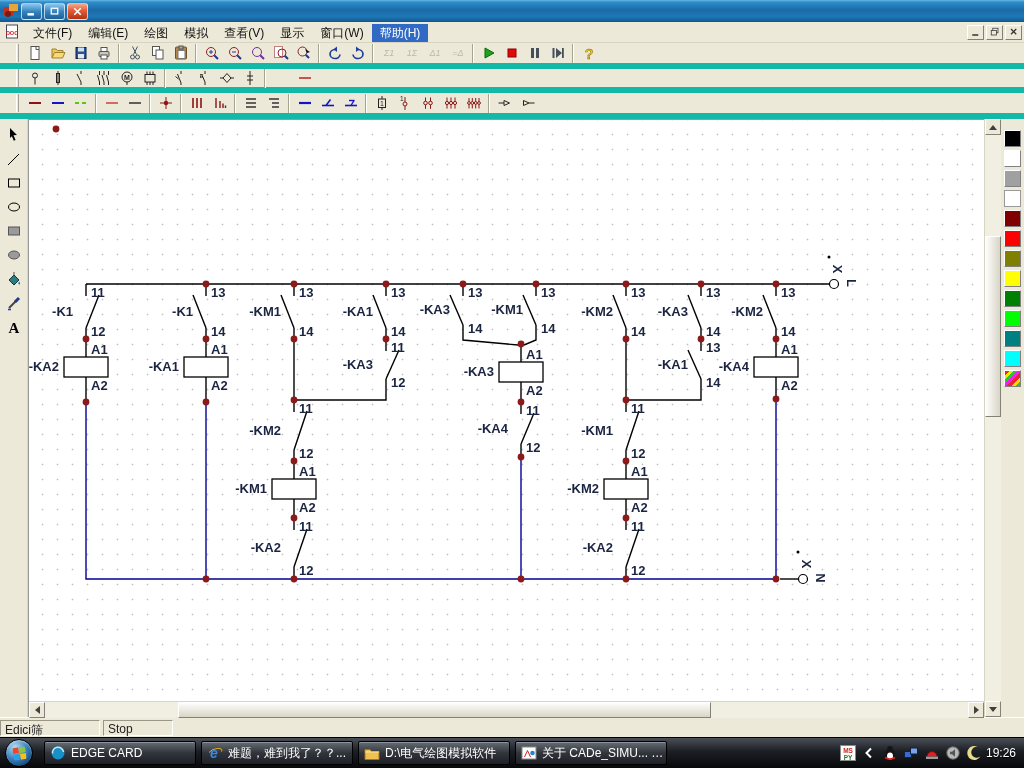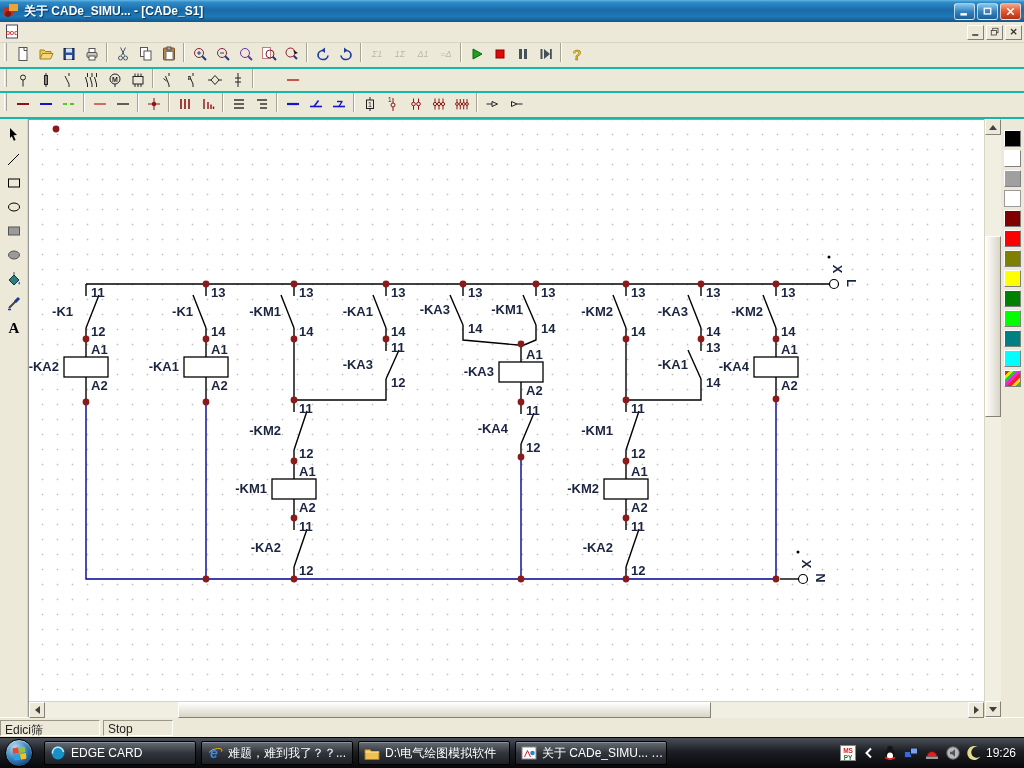--- a/index.html
+++ b/index.html
@@ -14,21 +14,21 @@
   .btn-close{background:linear-gradient(#f4a988,#e25b35 45%,#b03314)}
   
   .menubar{height:21px;background:#ece9d8;border-bottom:1px solid #d8d4c4;display:flex;align-items:center;padding:0 2px}
   .doc-icon{width:17px;height:16px;margin:0 4px 0 2px}
   .menu-item{font-size:12px;padding:2px 8px;color:#111;white-space:nowrap}
   .menu-item.active{background:#316ac5;color:#fff}
   .menubar .spring{flex:1}
   .childbtn{width:17px;height:15px;margin-left:2px;background:#ece9d8;border:1px solid;border-color:#fff #808080 #808080 #fff;display:flex;align-items:center;justify-content:center}
   .childbtn svg{width:12px;height:12px}
   
-  .toolbar{background:#ece9d8;border-bottom:2px solid #14b8a6;display:flex;align-items:flex-start;padding-left:2px}
+  .toolbar{background:#ece9d8;border-bottom:6px solid #14b8a6;display:flex;align-items:center;padding-left:14px}
   .tb1{height:26px}.tb2{height:24px}.tb3{height:26px}
   .grip{width:3px;height:18px;border-left:1px solid #fff;border-right:1px solid #a8a494;margin:0 4px 0 2px}
   .tbtn{width:23px;height:22px;display:flex;align-items:center;justify-content:center;flex:0 0 23px}
   .tbtn svg{width:16px;height:16px}
   .tbtn.disabled{opacity:.42;filter:grayscale(1)}
   .tsep{width:1px;height:19px;background:#a8a494;border-right:1px solid #fff;margin:0 3px;flex:0 0 2px}
   .tspace{flex:0 0 24px}
   
   .workspace{display:flex;height:598px}
   .toolcol{width:28px;background:#ece9d8;border-right:1px solid #d8d4c4;padding-top:3px}
@@ -73,21 +73,20 @@
 </style>
 </head>
 <body>
 
 <div class="titlebar">
   <svg class="app-icon" viewBox="0 0 16 16">
     <rect x="1" y="4" width="9" height="9" fill="#c03020"></rect>
       <rect x="6" y="1" width="9" height="7" fill="#e8a53a"></rect>
       <circle cx="5" cy="11" r="3" fill="#801810"></circle>
   </svg>
-  <span class="title-text">关于 CADe_SIMU... - [CADe_S1]</span>
   <div class="winbtn btn-min">
       <svg viewBox="0 0 16 16">
         <rect x="3" y="10" width="8" height="3" fill="#fff"></rect>
       </svg>
     </div>
   <div class="winbtn btn-restore">
       <svg viewBox="0 0 16 16">
         <rect x="4" y="4" width="8" height="7" fill="none" stroke="#fff" stroke-width="1.6"></rect>
       </svg>
     </div>
@@ -96,20 +95,21 @@
         <path d="M4 4 L12 12 M12 4 L4 12" stroke="#fff" stroke-width="2"></path>
       </svg>
     </div>
 </div>
 
 <div class="menubar">
   <svg class="doc-icon" viewBox="0 0 16 16">
     <rect x="2" y="1" width="11" height="13" fill="#fff" stroke="#446"></rect>
       <text x="7.5" y="11" font-size="5.5" text-anchor="middle" fill="#c22" font-weight="bold">DOC</text>
   </svg>
+  <span id="menu-items"><span class="menu-item">文件(F)</span><span class="menu-item">编辑(E)</span><span class="menu-item">绘图</span><span class="menu-item">模拟</span><span class="menu-item">查看(V)</span><span class="menu-item">显示</span><span class="menu-item">窗口(W)</span><span class="menu-item active">帮助(H)</span></span>
   <span class="spring"></span>
   <div class="childbtn">
       <svg viewBox="0 0 16 16">
         <rect x="3" y="11" width="8" height="2" fill="#333"></rect>
       </svg>
     </div>
   <div class="childbtn">
       <svg viewBox="0 0 16 16">
         <rect x="5" y="3" width="7" height="6" fill="none" stroke="#333"></rect>
         <rect x="3" y="6" width="7" height="6" fill="#ece9d8" stroke="#333"></rect>

